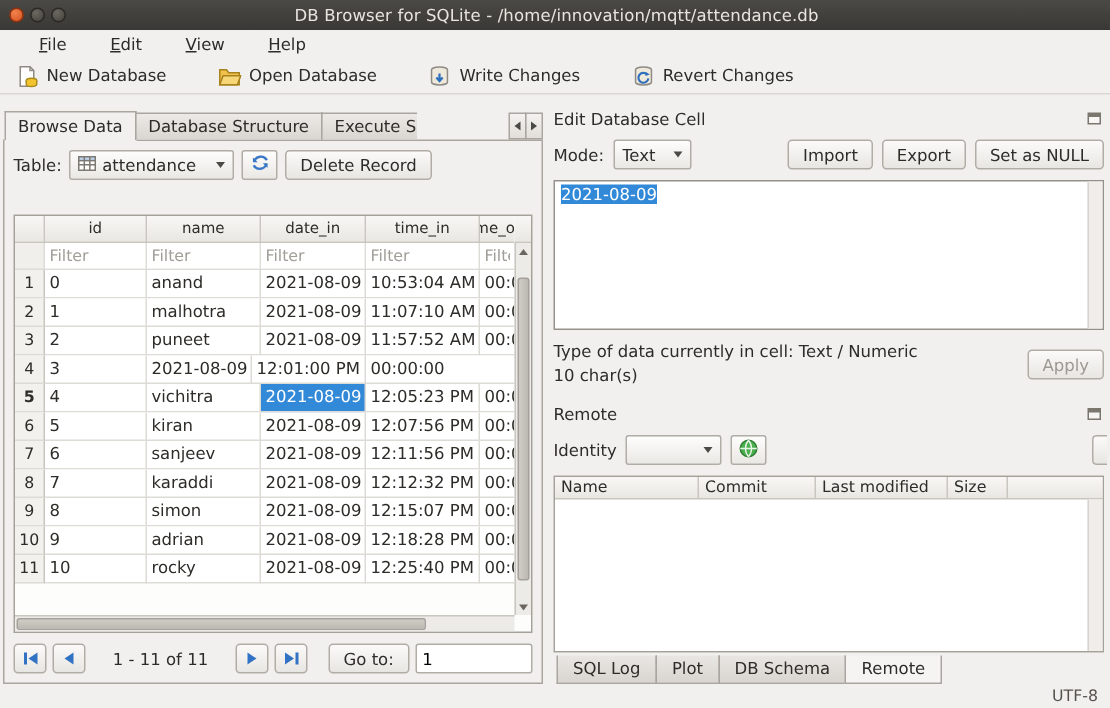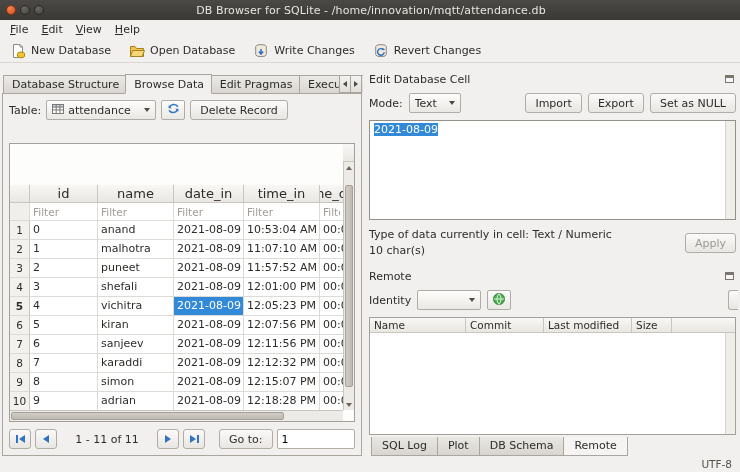--- a/index.html
+++ b/index.html
@@ -9,25 +9,25 @@
 
   
   .titlebar { height:20px; background:linear-gradient(#4b4945,var(--titlebar,#3a3835)); display:flex; align-items:center; color:#e8e5df; flex:0 0 auto; }
   .win-buttons { display:flex; gap:4px; padding:0 6px; align-items:center; }
   .winbtn { width:10px; height:10px; border-radius:50%; background:radial-gradient(circle at 35% 30%, #6b6861, #44423d); border:1px solid #2a2926; }
   .winbtn.close { background:radial-gradient(circle at 35% 30%, #f2824e, #d3521d); border-color:#8c3110; }
   .title-text { flex:1; text-align:center; font-size:11px; letter-spacing:.1px; padding-right:48px; white-space:nowrap; overflow:hidden; }
 
   
   .menubar { height:19px; display:flex; align-items:center; padding-left:4px; gap:1px; flex:0 0 auto; }
-  .menu-item { display:inline-block; padding:2px 6px; }
+  .menu-item { display:inline-block; padding:2px 6px;margin-left:16px; }
   .menu-item::first-letter { text-decoration:underline; }
 
   
-  .toolbar { height:24px; display:flex; align-items:center; gap:10px; padding:0 6px; border-bottom:1px solid #dbd8d3; flex:0 0 auto; }
+  .toolbar { height:24px; display:flex; align-items:center; gap:26px; padding:0 6px; border-bottom:1px solid #dbd8d3; flex:0 0 auto; }
   .tool-btn { display:flex; align-items:center; gap:5px; padding:2px 4px; border-radius:3px; }
   .tool-btn svg { display:block; }
 
   
   .main { flex:1; display:flex; min-height:0; padding:2px 2px 0 2px; gap:5px; }
 
   
   .left-panel { width:360px; flex:0 0 360px; display:flex; flex-direction:column; min-height:0; padding-top:8px; }
   .tabbar { display:flex; align-items:flex-end; height:20px; padding-left:1px; position:relative; z-index:2; }
   .tab { height:18px; line-height:17px; padding:0 8px; background:linear-gradient(#eceae6,#d9d6d1); border:1px solid #aaa69f; border-bottom:none; margin-right:-1px; white-space:nowrap; overflow:hidden; }
@@ -44,21 +44,21 @@
   .combo .grow { flex:1; white-space:nowrap; overflow:hidden; }
   .carrow { width:0; height:0; border-left:3.5px solid transparent; border-right:3.5px solid transparent; border-top:4px solid #4c4a45; margin-left:2px; }
   .icon-btn { width:24px; height:20px; background:linear-gradient(#fdfdfc,#eae8e4); border:1px solid #b1ada6; border-radius:2px; display:flex; align-items:center; justify-content:center; }
   .btn { font-family:inherit; font-size:11px; color:#2e2c29; background:linear-gradient(#fbfaf9,#e8e6e2); border:1px solid #b1ada6; border-radius:3px; height:20px; padding:0 9px; white-space:nowrap; }
   .btn.disabled { color:#9d9992; }
 
   
   .grid { flex:1; position:relative; border:1px solid #a5a19a; background:#fdfdfc; min-height:0; overflow:hidden; }
   .grid-content { position:absolute; left:0; top:0; right:11px; bottom:11px; overflow:hidden; }
   .hrow, .frow, .trow { display:flex; }
-  .hcell { height:18px; background:linear-gradient(#f8f7f5,#e9e7e2); border-right:1px solid #c9c5bf; border-bottom:1px solid #c9c5bf; display:flex; align-items:center; justify-content:center; font-size:13px; overflow:hidden; white-space:nowrap;margin-top:41px; }
+  .hcell { height:18px; background:linear-gradient(#f8f7f5,#e9e7e2); border-right:1px solid #c9c5bf; border-bottom:1px solid #c9c5bf; display:flex; align-items:center; justify-content:center; font-size:10px; overflow:hidden; white-space:nowrap; }
   .fcell { height:18px; border-right:1px solid #dddbd6; border-bottom:1px solid #dddbd6; background:#fff; overflow:hidden; }
   .fcell input { width:100%; height:100%; border:none; outline:none; background:#fff; font-family:inherit; font-size:10.5px; padding:0 3px; color:#2e2c29; }
   .fcell input::placeholder { color:#a19d97; }
   .fcell.corner { background:#f0efec; }
   .cell { height:19px; line-height:18px; padding:0 3px; border-right:1px solid #dddbd6; border-bottom:1px solid #dddbd6; white-space:nowrap; overflow:hidden; background:#fff; }
   .cell.rn { background:#f2f1ee; border-right:1px solid #c9c5bf; text-align:center; padding:0; font-size:10.5px; }
   .cell.rn.cur { font-weight:bold; }
   .cell.sel { background:var(--selection,#3289d8); color:#fff; }
   .w-n { width:20px; flex:0 0 20px; }
   .w-id { width:68px; flex:0 0 68px; }
@@ -180,23 +180,22 @@
           </svg>
         </span>
       <span>Revert Changes</span>
     </div>
   </div>
 
   <div class="main">
 
     <div class="left-panel">
       <div class="tabbar">
+        <div class="tab active">Browse Data</div>
         <div class="tab">Database Structure</div>
-        <div class="tab active">Browse Data</div>
-        <div class="tab">Edit Pragmas</div>
         <div class="tab cut">Execute SQL</div>
         <div class="tab-scroll">
           <div class="tsbtn">
               <span class="tri tri-sm-l"></span>
             </div>
           <div class="tsbtn">
               <span class="tri tri-sm-r"></span>
             </div>
         </div>
       </div>
@@ -263,21 +262,20 @@
               <div class="cell rn w-n">3</div>
               <div class="cell w-id">2</div>
               <div class="cell w-name">puneet</div>
               <div class="cell w-date">2021-08-09</div>
               <div class="cell w-time">11:57:52 AM</div>
               <div class="cell w-tim">00:00:00</div>
             </div>
             <div class="trow">
               <div class="cell rn w-n">4</div>
               <div class="cell w-id">3</div>
-              <div class="cell w-name">shefali</div>
               <div class="cell w-date">2021-08-09</div>
               <div class="cell w-time">12:01:00 PM</div>
               <div class="cell w-tim">00:00:00</div>
             </div>
             <div class="trow">
               <div class="cell rn w-n cur">5</div>
               <div class="cell w-id">4</div>
               <div class="cell w-name">vichitra</div>
               <div class="cell w-date sel">2021-08-09</div>
               <div class="cell w-time">12:05:23 PM</div>

